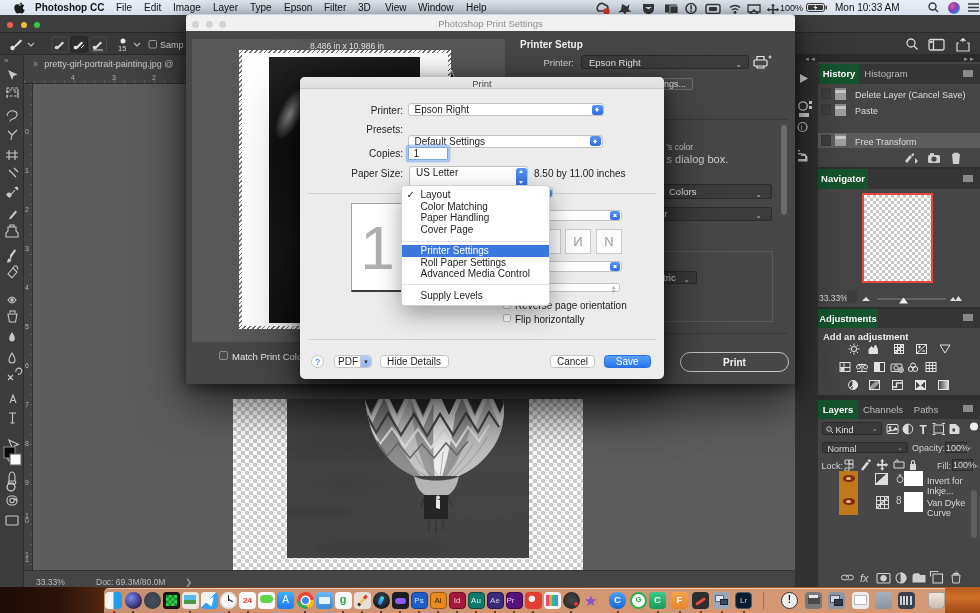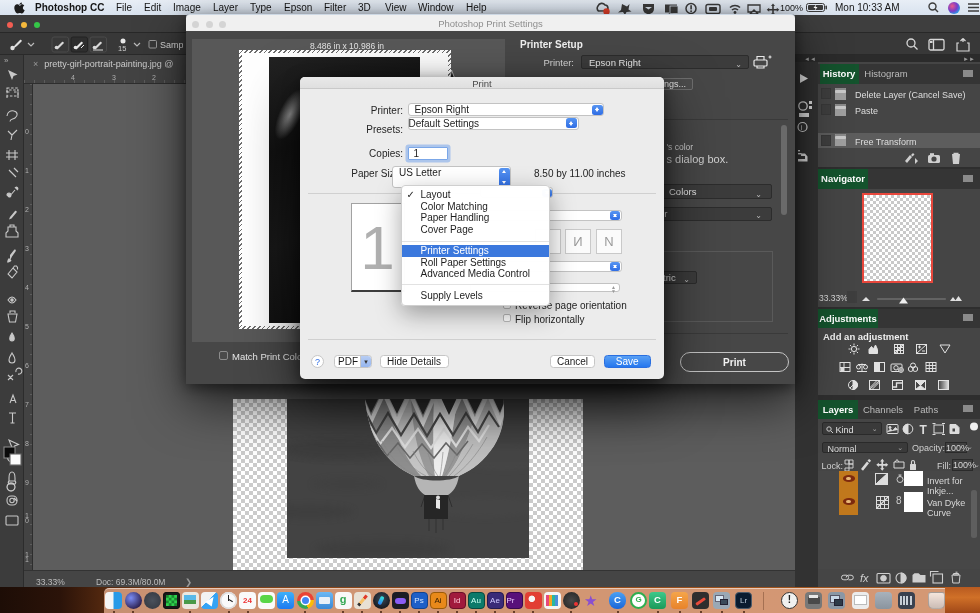--- a/index.html
+++ b/index.html
@@ -555,25 +555,25 @@
     <div class="abs" style="left:5px;top:302px;width:278px;height:1px;background:#3a3a3a;"></div>
     <div class="abs" style="left:175px;top:320.5px;width:109px;height:20.5px;border:1px solid #c4c4c4;border-radius:10.5px;color:#f2f2f2;font-size:10px;font-weight:bold;text-align:center;line-height:19px;">Print</div>
   </div>
 </div>
 
 <div id="printdlg">
   <div id="pdtitle">Print</div>
   <div class="lbl" style="right:261px;top:28px;">Printer:</div>
   <div class="wsel" style="left:107.5px;top:26.5px;width:196.5px;height:13px;line-height:11px;padding-left:6px;">Epson Right<div class="bluestep"></div></div>
   <div class="lbl" style="right:261px;top:47.5px;">Presets:</div>
-  <div class="wsel" style="left:107.5px;top:40px;width:171px;height:13px;line-height:11px;">Default Settings<div class="bluestep"></div></div>
+  <div class="wsel" style="left:107.5px;top:58px;width:195px;height:13px;line-height:11px;padding-left:6px;">Default Settings<div class="bluestep"></div></div>
   <div class="lbl" style="right:261px;top:71.5px;">Copies:</div>
   <div class="wsel" style="left:107.5px;top:70.5px;width:40px;height:13px;line-height:11px;padding-left:5px;border-color:#7ba7e8;box-shadow:0 0 0 2.5px rgba(120,165,235,0.55);border-radius:1px;">1</div>
   <div class="lbl" style="right:261px;top:91px;">Paper Size:</div>
-  <div class="wsel" style="left:92px;top:89.5px;width:119px;height:22px;line-height:11px;padding-left:6px;">US Letter<div class="bluestep"></div></div>
+  <div class="wsel" style="left:109px;top:89.5px;width:119px;height:22px;line-height:11px;padding-left:6px;">US Letter<div class="bluestep"></div></div>
   <div class="abs" style="left:234px;top:91px;color:#242424;">8.50 by 11.00 inches</div>
   <div class="abs" style="left:8px;top:116px;width:348px;height:1px;background:#d0d0d0;"></div>
 
   <div class="abs" style="left:50.5px;top:126.5px;width:54px;height:89px;background:#fff;border:1px solid #a2a2a2;border-bottom:2px solid #3c3c3c;"></div>
   <div class="abs" style="left:50.5px;top:133px;width:54px;text-align:center;font-size:62px;font-weight:300;color:#b0b0b0;line-height:76px;">1</div>
 
   <div class="wsel" style="left:180px;top:110.5px;width:73px;height:11px;">
         <div class="bluestep" style="width:10px;"></div>
       </div>
   <div class="wsel" style="left:170px;top:133px;width:151.5px;height:11.5px;">

